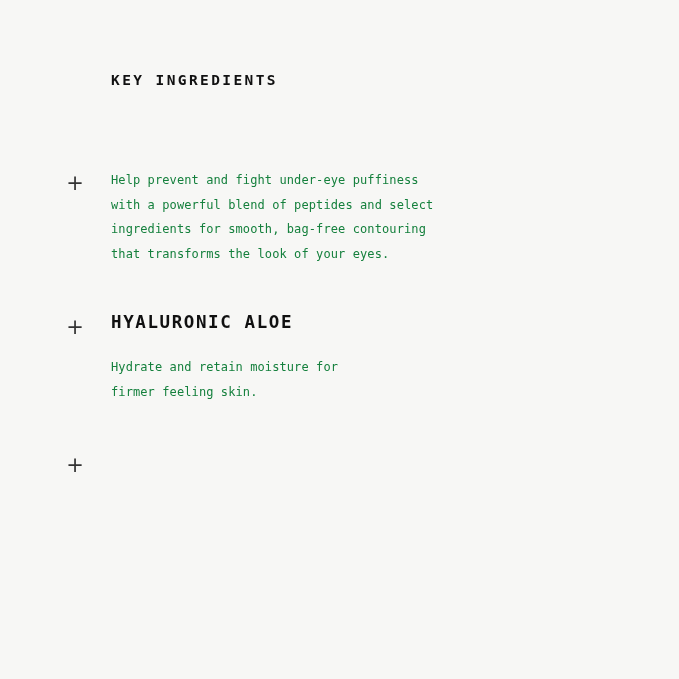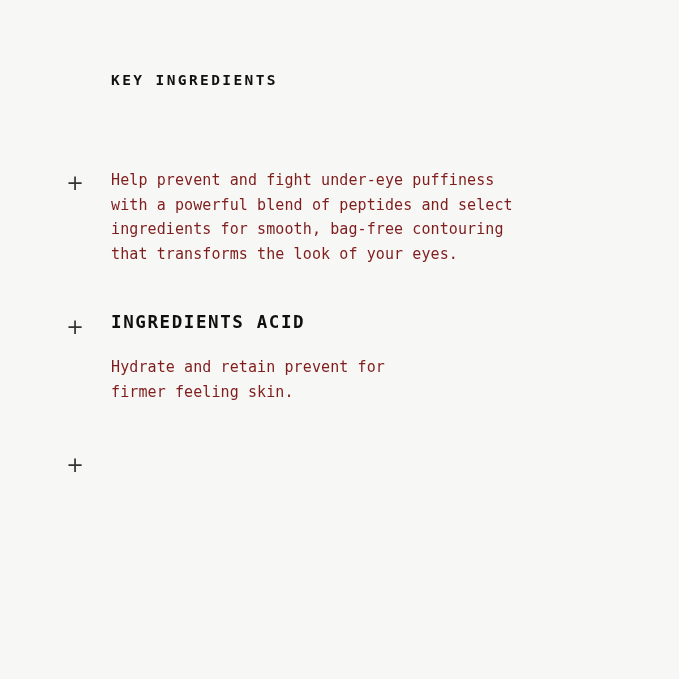--- a/index.html
+++ b/index.html
@@ -59,23 +59,23 @@
     font-family: "DejaVu Sans Mono", monospace;
     font-size: 17.5px;
     font-weight: bold;
     letter-spacing: 1.6px;
     color: #101010;
     margin: 0 0 22px 0;
     line-height: 1.2;
   }
   .ing-desc {
     font-family: "DejaVu Sans Mono", monospace;
-    font-size: 15px;
+    font-size: 12px;
     line-height: 24.5px;
-    color: #7f1d1d;
+    color: #15803d;
     margin: 0;
     white-space: pre-line;
     letter-spacing: 0.1px;
   }
   .gap-1 { margin-bottom: 46px; }
   .gap-2 { margin-bottom: 46px; }
 </style>
 </head>
 <body>
 
@@ -88,22 +88,22 @@
     <div class="ingredient gap-1">
       <span class="plus-icon">+</span>
       <div class="ing-desc">Help prevent and fight under-eye puffiness
 with a powerful blend of peptides and select
 ingredients for smooth, bag-free contouring
 that transforms the look of your eyes.</div>
     </div>
 
     <div class="ingredient gap-2">
       <span class="plus-icon">+</span>
-      <div class="ing-name">INGREDIENTS ACID</div>
-      <div class="ing-desc">Hydrate and retain prevent for
+      <div class="ing-name">HYALURONIC ALOE</div>
+      <div class="ing-desc">Hydrate and retain moisture for
 firmer feeling skin.</div>
     </div>
 
     <div class="ingredient">
       <span class="plus-icon">+</span>
     </div>
 
   </div>
 </div>
 

